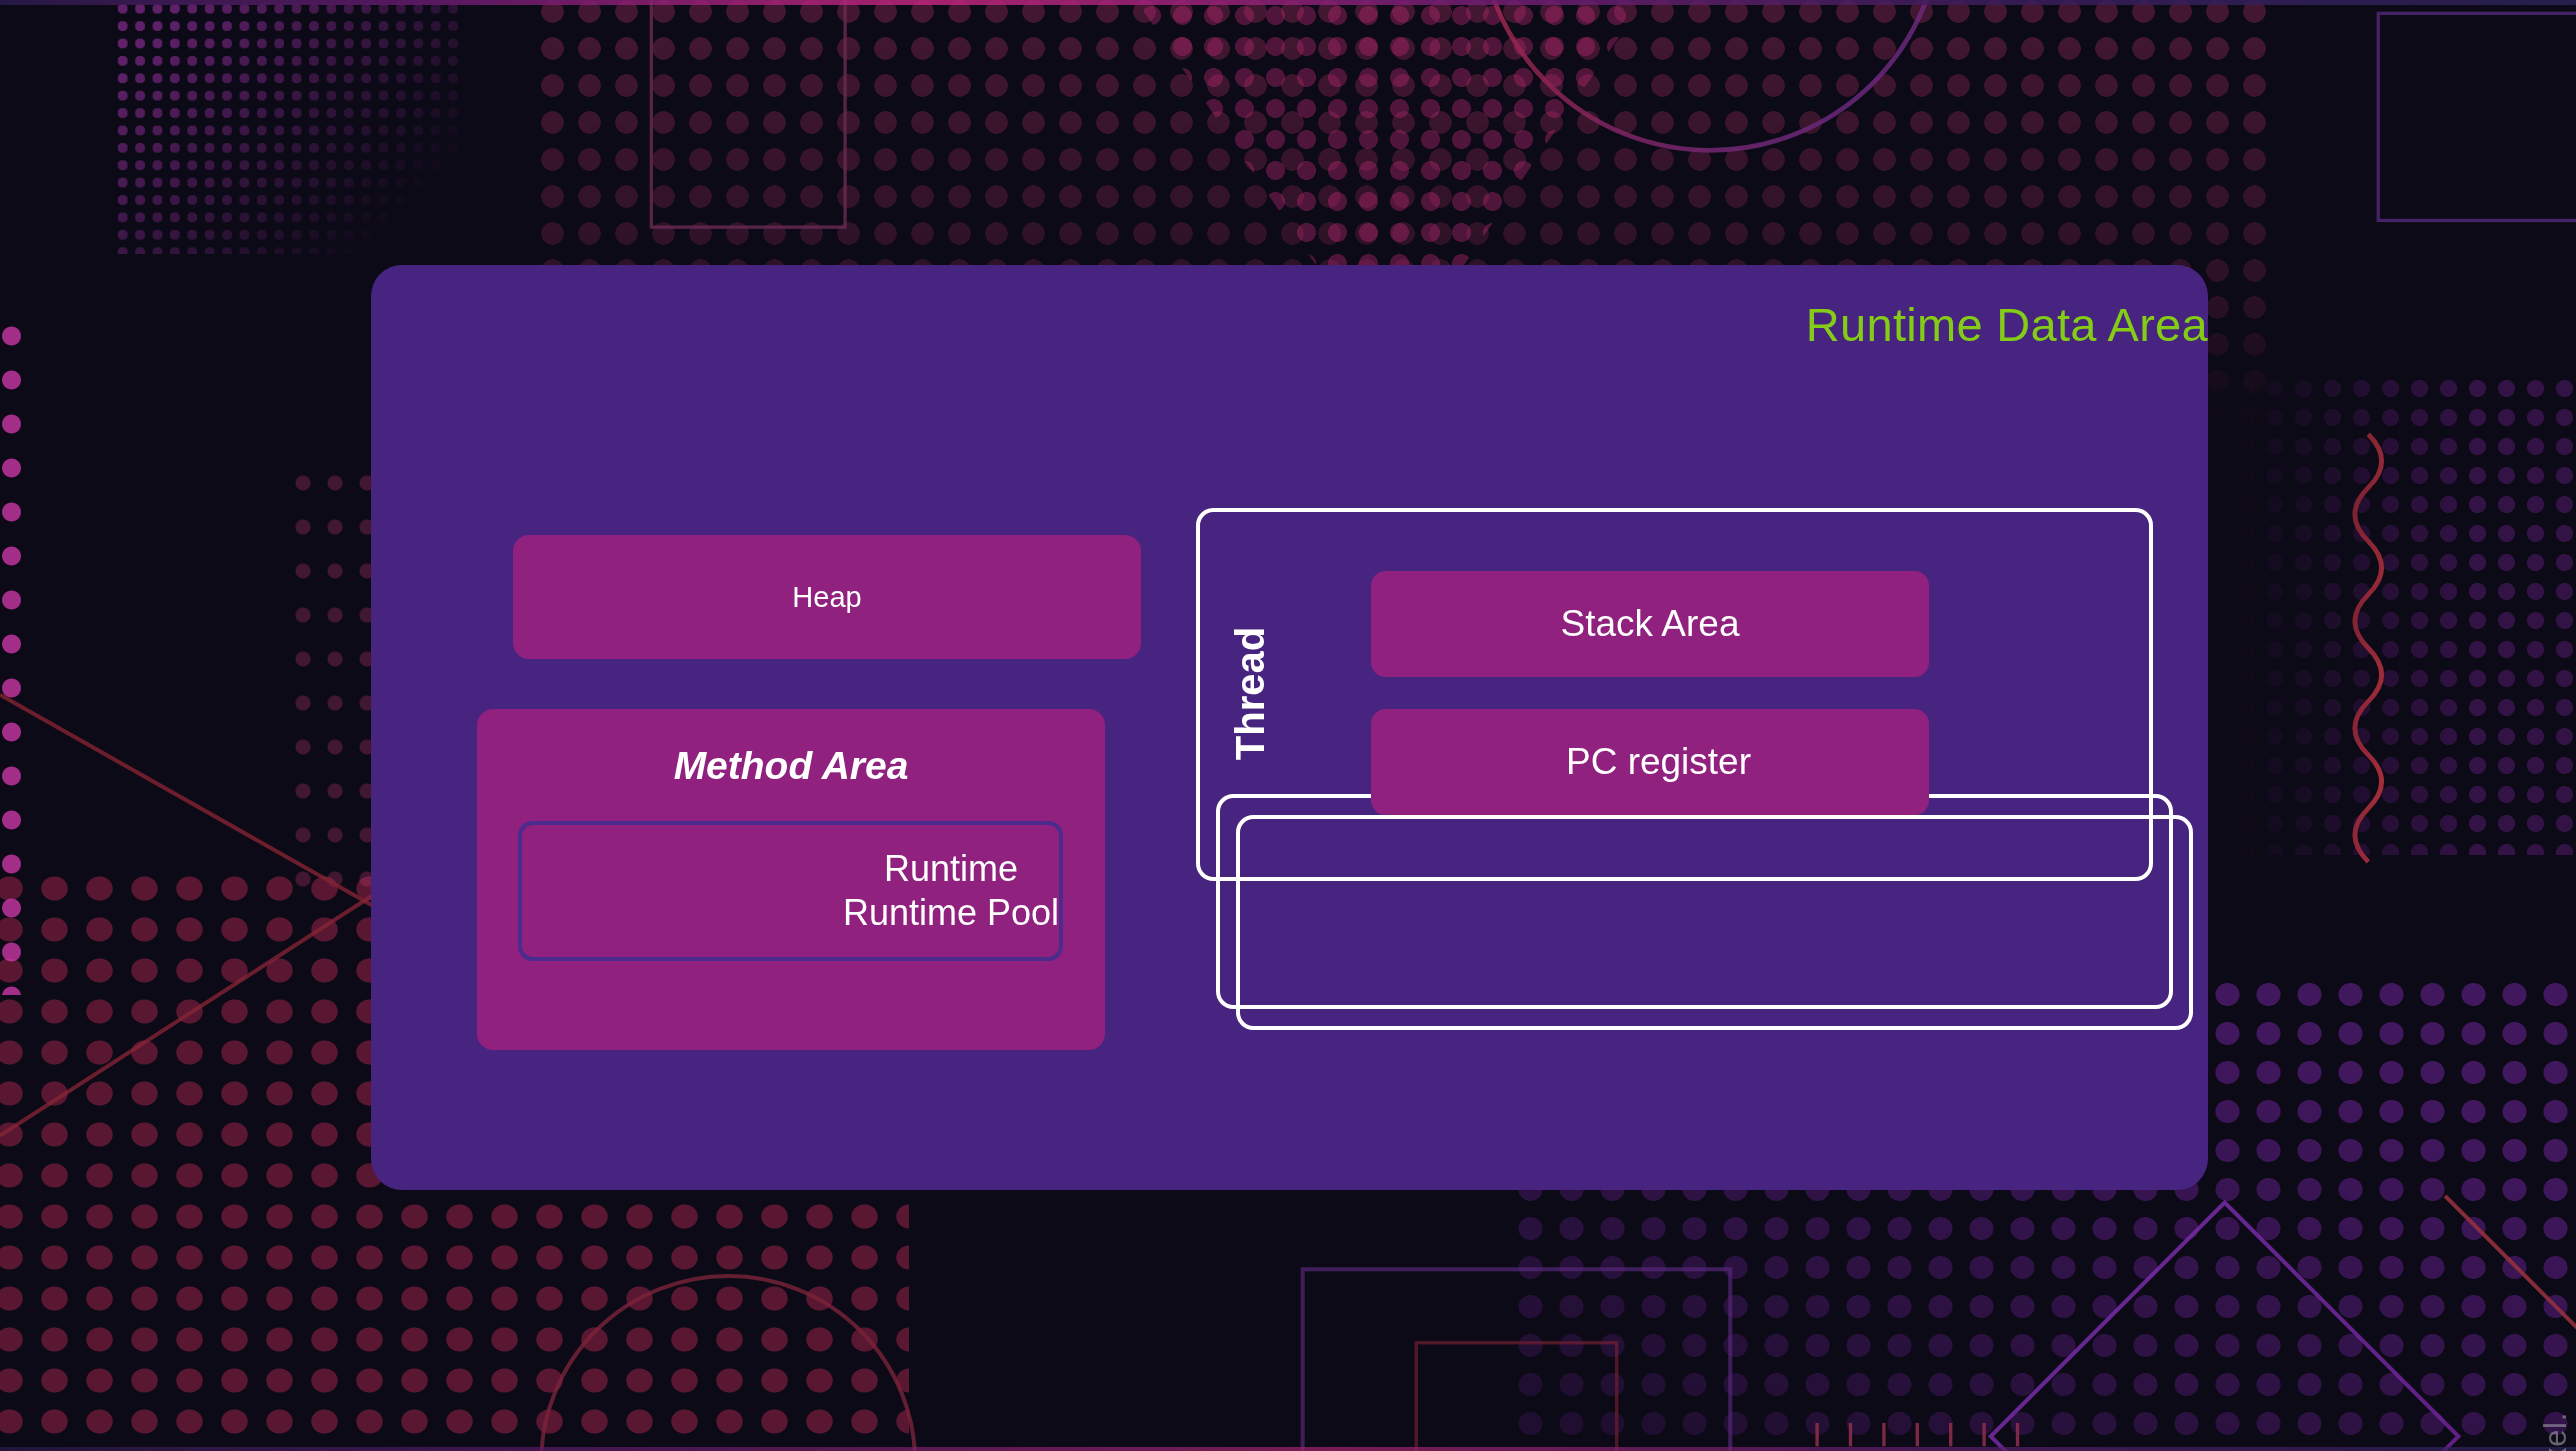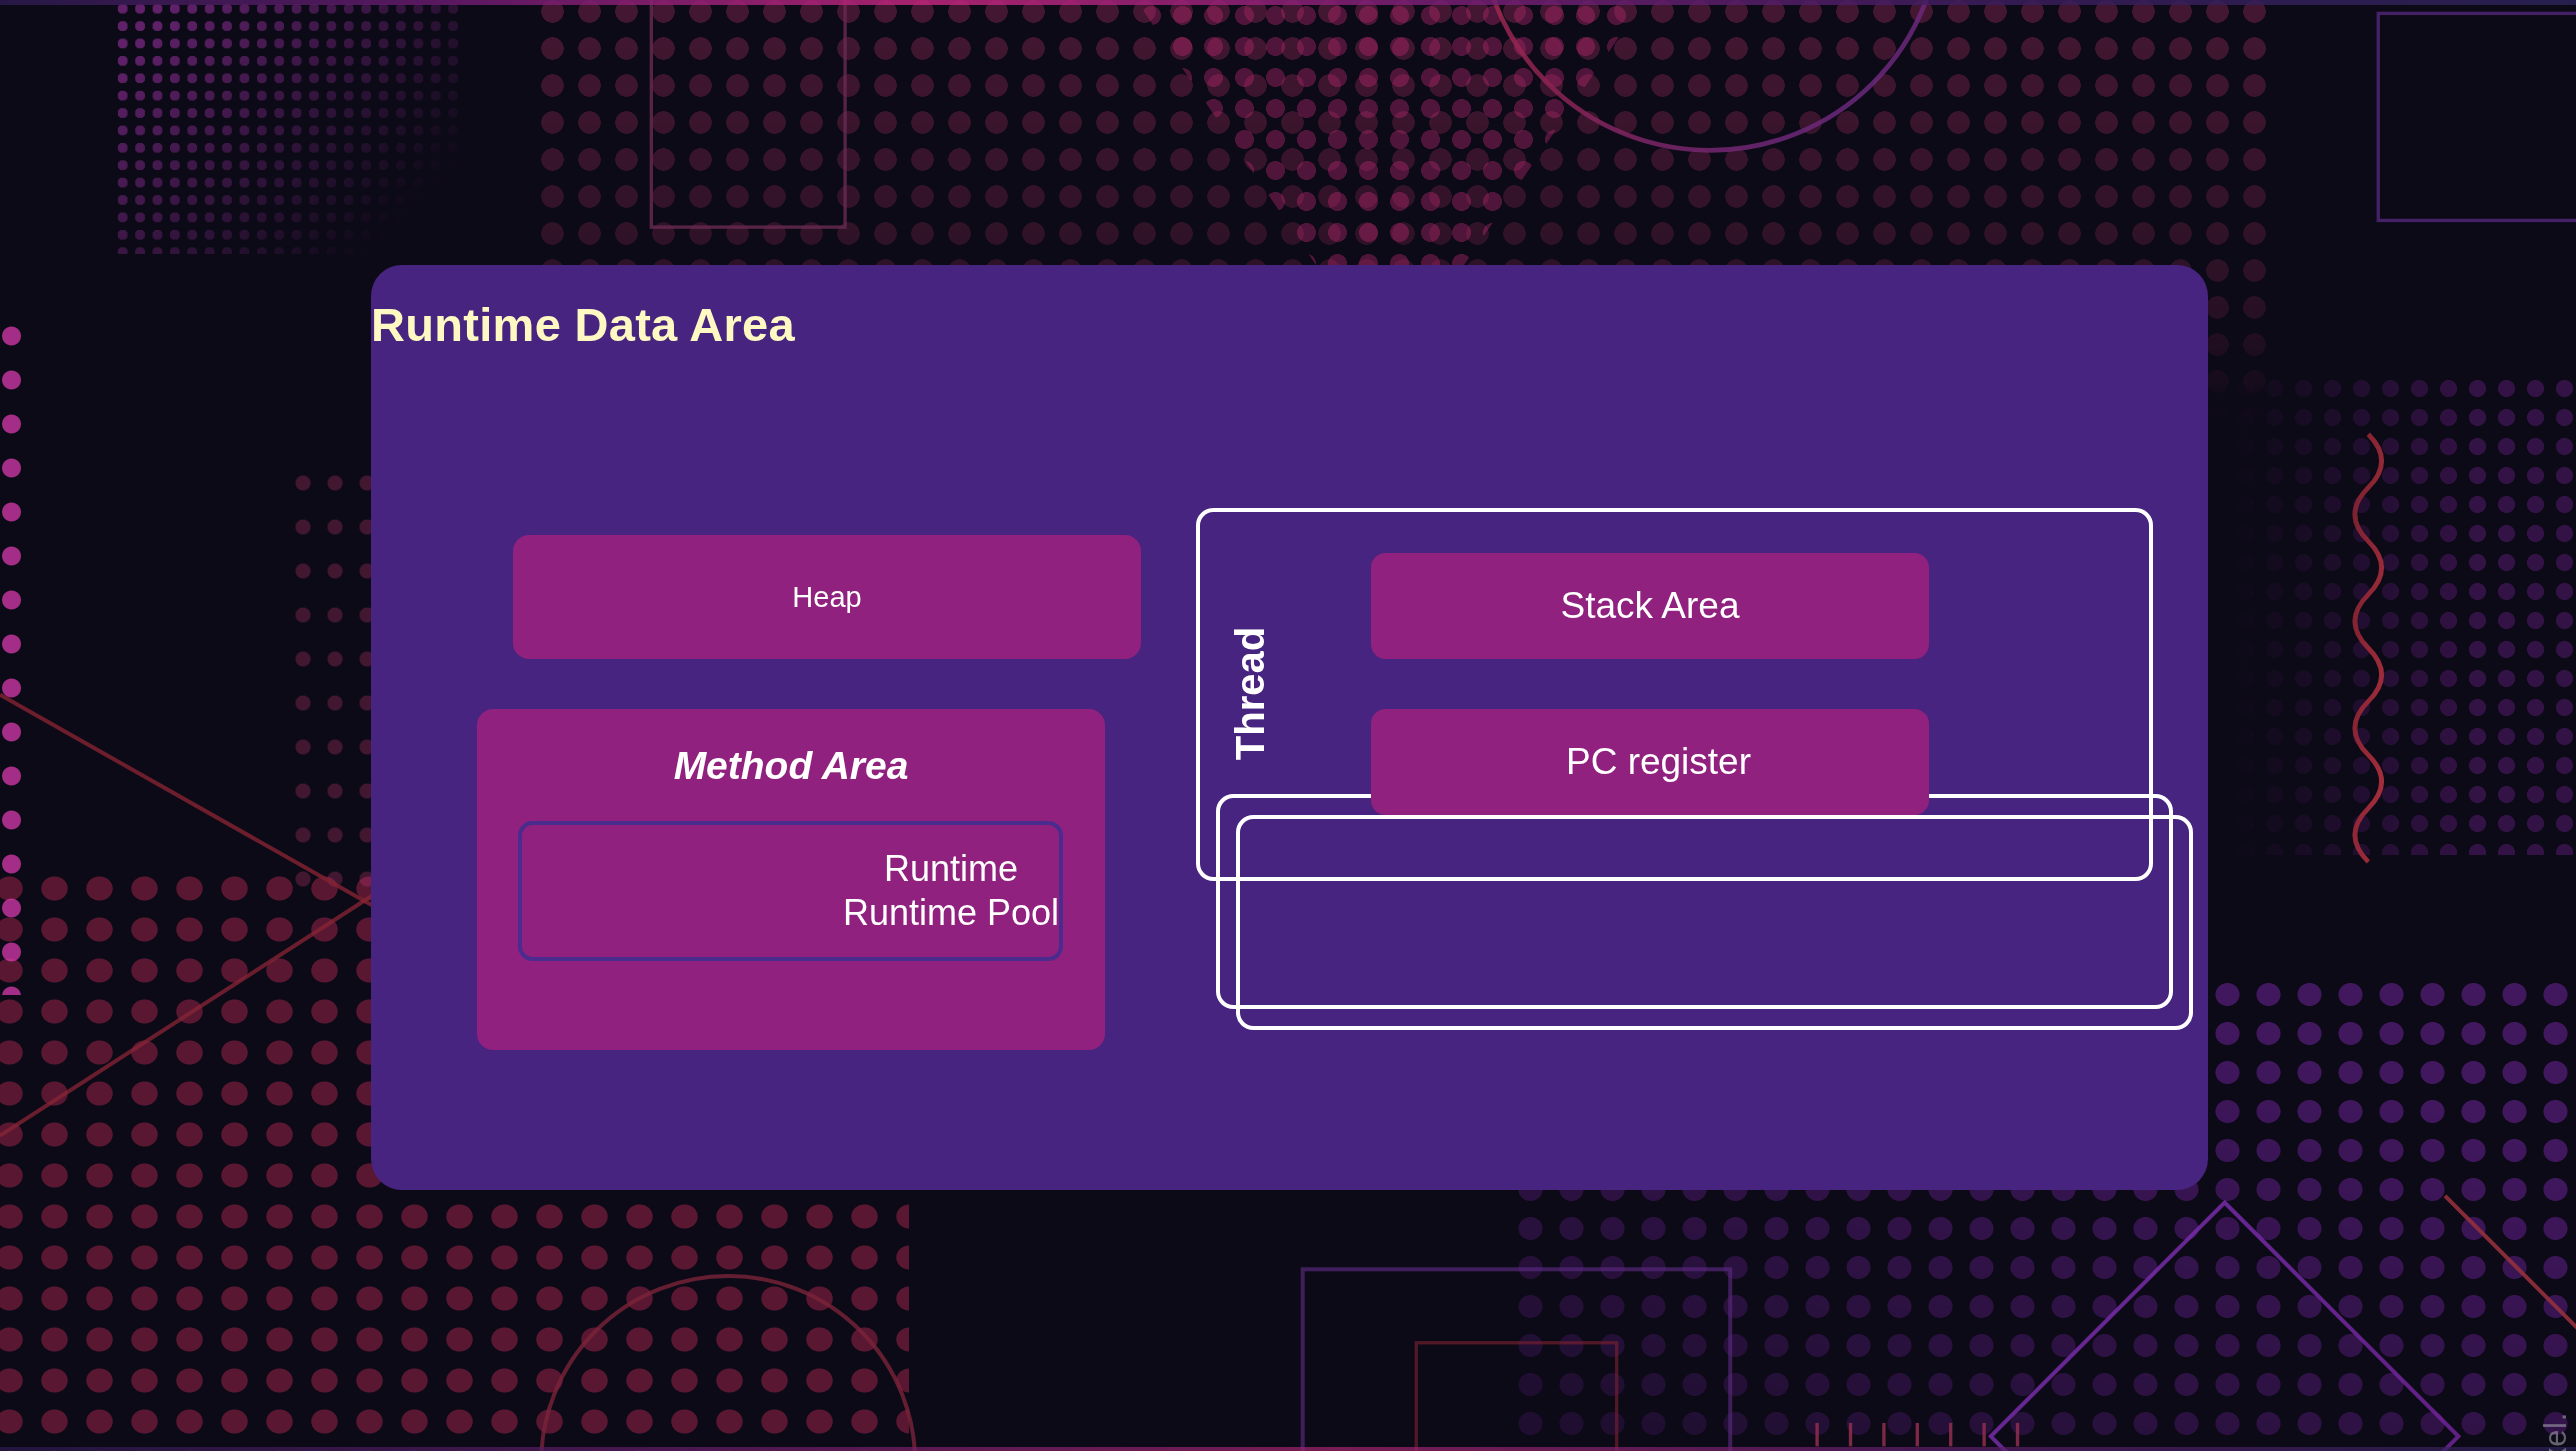--- a/index.html
+++ b/index.html
@@ -104,24 +104,24 @@
   #panel {
     position:absolute;
     left:371px; top:265px;
     width:1837px; height:925px;
     background:#46247f;
     border-radius:31px;
   }
 
   .panel-title {
     position:absolute; left:0; top:32px; width:100%;
-    text-align:left;
-    color:#fef9c3;
+    text-align:right;
+    color:#84cc16;
     font-size:47px;
-    font-weight:bold;
+    font-weight:normal;
     letter-spacing:0.3px;
   }
 
   
   .col-left { position:absolute; left:106px; top:270px; width:628px; }
 
   .mbox {
     background:#90217f;
     border-radius:16px;
     color:#fff;
@@ -185,21 +185,21 @@
   .thread-item {
     position:absolute;
     left:1000px;
     width:558px; height:106px;
     background:#90217f;
     border-radius:14.7px;
     display:flex; align-items:center; justify-content:center;
     color:#fff; font-size:37px;
     z-index:4;
   }
-  #thread-item-0 { top:288px; }
+  #thread-item-0 { top:306px; }
   #thread-item-1 { top:444px;padding-left:17px; }
   #thread-item-2 { top:589px; }
 
   
   #watermark {
     position:absolute;
     right:2.7px; bottom:39px;
     transform:rotate(-90deg);
     transform-origin:right bottom;
     color:#9b9aa3;

